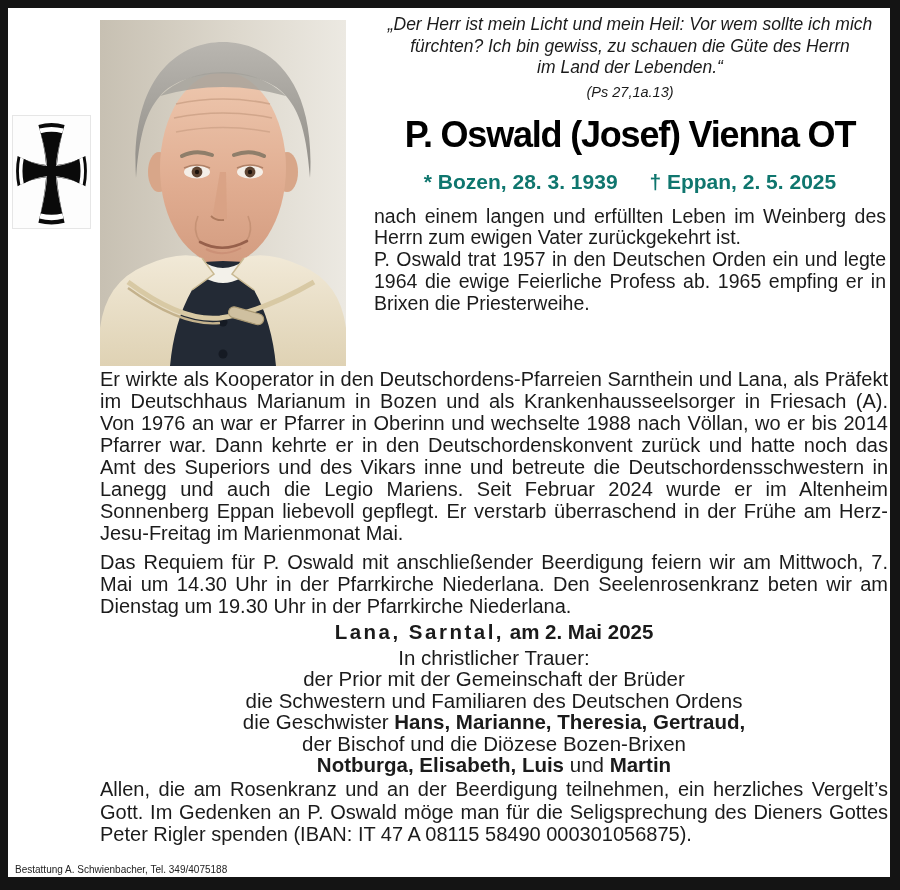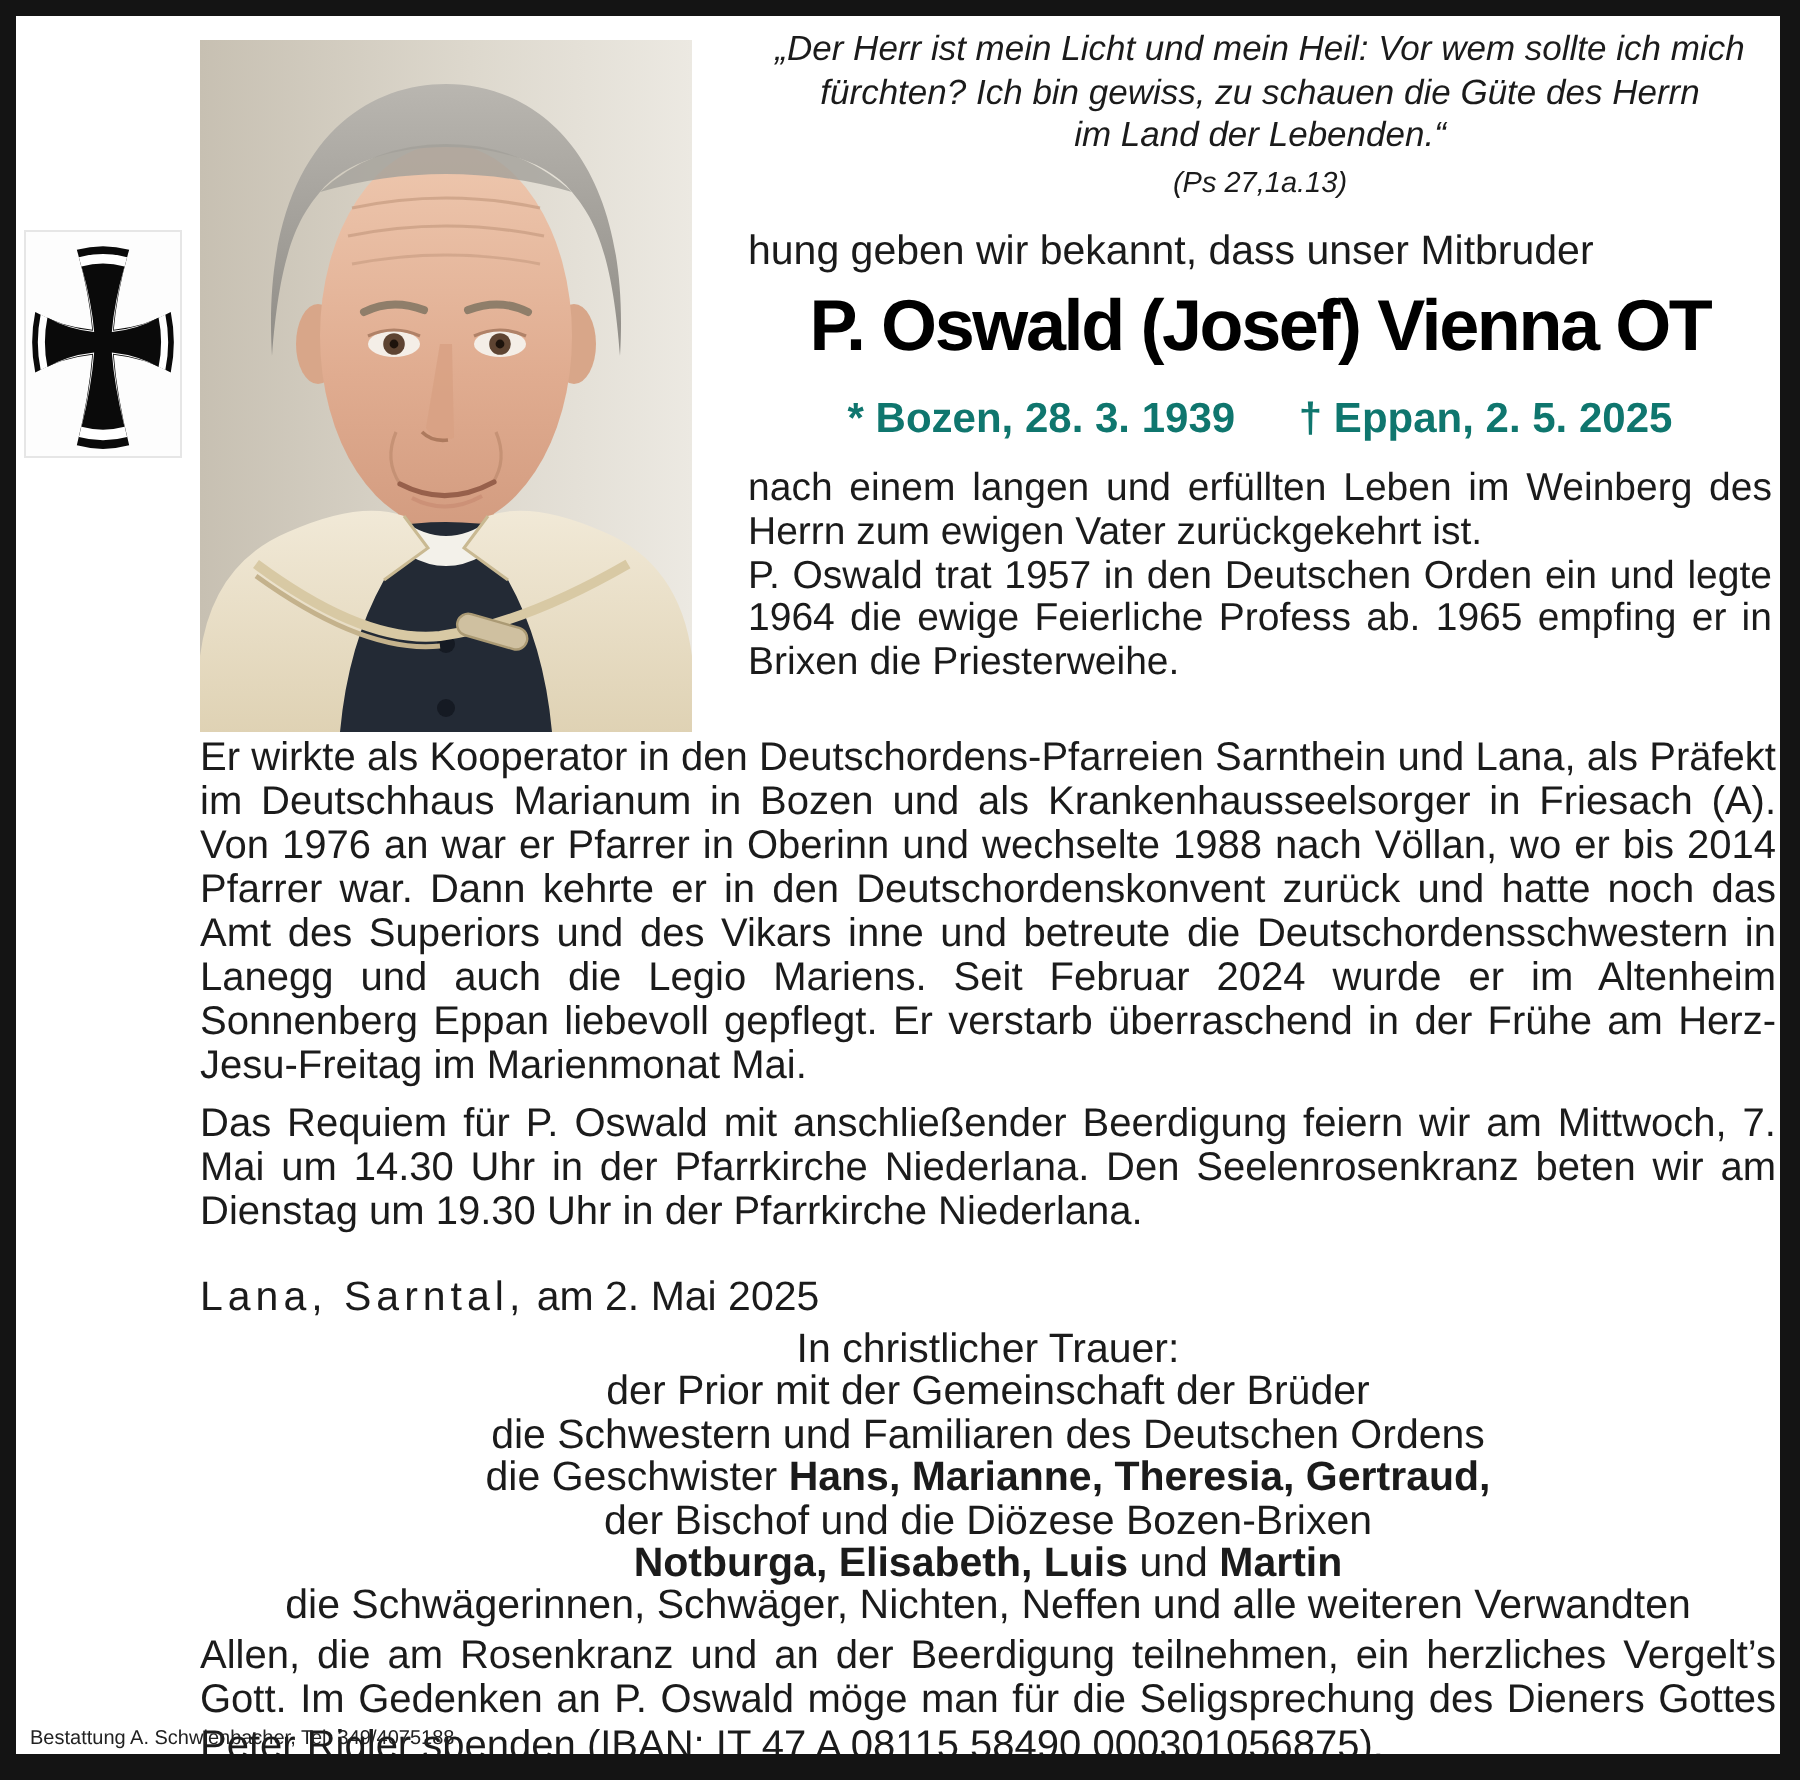--- a/index.html
+++ b/index.html
@@ -33,21 +33,21 @@
   }
   .dates{margin-top:14px;font-size:21px;font-weight:700;text-align:center;white-space:nowrap;color:#0f766e;}
   .dates .death-date{margin-left:26px;}
   .rc-para{margin-top:12px;font-size:19.5px;line-height:21.8px;text-align:justify;hyphens:none;}
   .rc-para.second{margin-top:0;}
 
   
   .main{position:absolute;left:92px;top:360px;width:788px;}
   .body-para{font-size:20px;line-height:22px;text-align:justify;hyphens:none;}
   .requiem{margin-top:7px;}
-  .place-date{margin-top:20px;font-size:20.5px;line-height:24px;text-align:left;}
+  .place-date{margin-top:3px;font-size:20.5px;line-height:24px;text-align:center;font-weight:bold;}
   .place-date .spaced{letter-spacing:2.5px;}
   .center-block{margin-top:3px;text-align:center;font-size:20.5px;line-height:21.4px;}
   .center-block b{font-weight:700;}
   .thanks{margin-top:3px;font-size:20px;line-height:22.4px;text-align:justify;}
   .footer{position:absolute;left:7px;bottom:2px;font-size:10px;color:#222;}
 </style>
 </head>
 <body>
 
 <div class="frame">
@@ -147,21 +147,20 @@
       </svg>
     </div>
 
     <div class="right-col">
       <div class="quote-line">„Der Herr ist mein Licht und mein Heil: Vor wem sollte ich mich</div>
       <div class="quote-line">fürchten? Ich bin gewiss, zu schauen die Güte des Herrn</div>
       <div class="quote-line">im Land der Lebenden.“</div>
       <div class="quote-ref">(Ps 27,1a.13)</div>
 
       <div class="intro-block">
-        <div class="intro-line">hung geben wir bekannt, dass unser Mitbruder</div>
       </div>
 
       <div class="name">P. Oswald (Josef) Vienna OT</div>
 
       <div class="dates">
         <span class="birth-date">* Bozen, 28. 3. 1939</span>
         <span class="death-date">† Eppan, 2. 5. 2025</span>
       </div>
 
       <div class="rc-para">nach einem langen und erfüllten Leben im Weinberg des Herrn zum ewigen Vater zurückgekehrt ist.</div>
@@ -176,21 +175,20 @@
         <span class="spaced">Lana, Sarntal,</span><span> am 2. Mai 2025</span>
       </div>
 
       <div class="center-block">
         <div>In christlicher Trauer:</div>
         <div>der Prior mit der Gemeinschaft der Brüder</div>
         <div>die Schwestern und Familiaren des Deutschen Ordens</div>
         <div><span>die Geschwister </span><b>Hans, Marianne, Theresia, Gertraud,</b></div>
         <div>der Bischof und die Diözese Bozen-Brixen</div>
         <div><b>Notburga, Elisabeth, Luis</b><span> und </span><b>Martin</b></div>
-        <div>die Schwägerinnen, Schwäger, Nichten, Neffen und alle weiteren Verwandten</div>
       </div>
 
       <div class="thanks">Allen, die am Rosenkranz und an der Beerdigung teilnehmen, ein herzliches Vergelt’s Gott. Im Gedenken an P. Oswald möge man für die Seligsprechung des Dieners Gottes Peter Rigler spenden (IBAN: IT 47 A 08115 58490 000301056875).</div>
     </div>
 
     <div class="footer">Bestattung A. Schwienbacher, Tel. 349/4075188</div>
 
   </div>
 </div>
 

